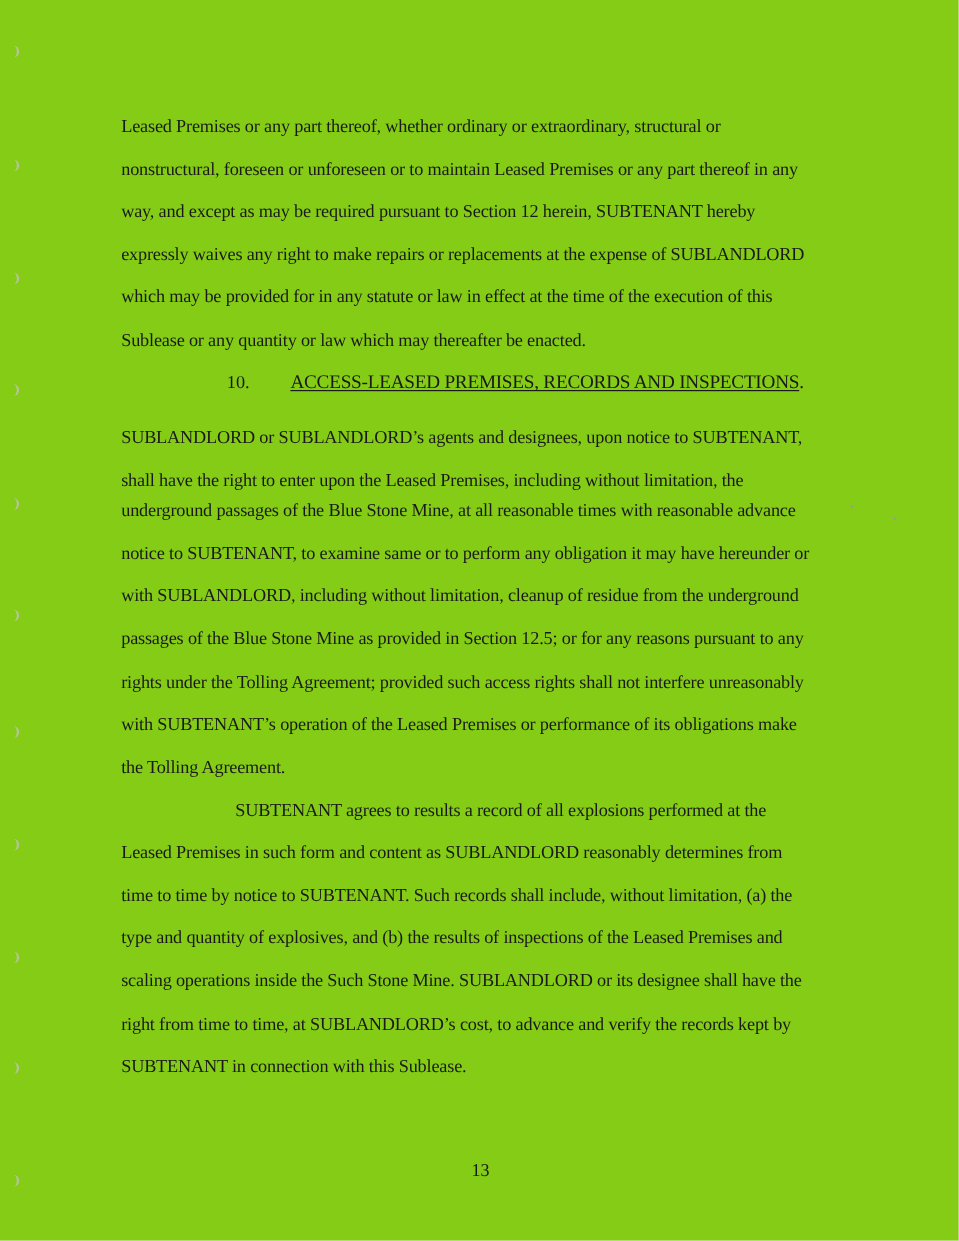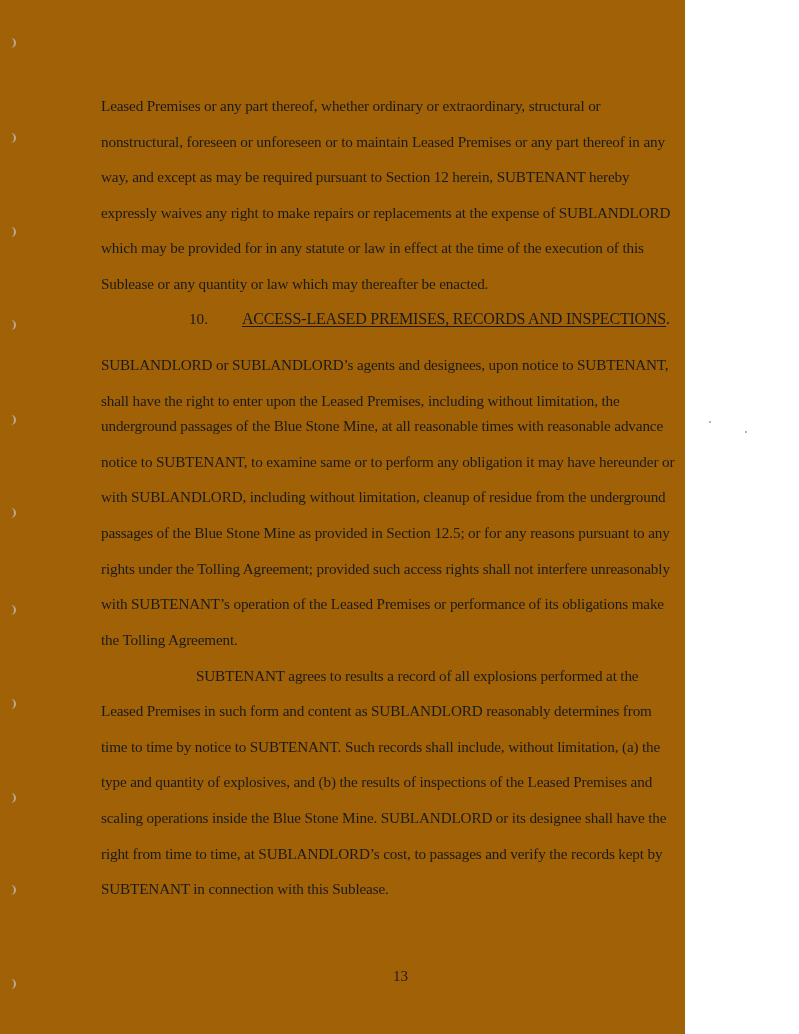--- a/index.html
+++ b/index.html
@@ -12,23 +12,23 @@
       height: 1034px;
       position: relative;
       overflow: hidden;
       font-family: "Liberation Serif", "DejaVu Serif", serif;
       color: #1a1a1a;
     }
     .page {
       position: absolute;
       left: 0;
       top: 0;
-      width: 685px;
+      width: 799px;
       height: 1034px;
-      background: #a16207;
+      background: #84cc16;
     }
     .line {
       position: absolute;
       left: 101px;
       font-size: 15.2px;
       line-height: 18px;
       white-space: nowrap;
       letter-spacing: -0.15px;
     }
     .heading-num {
@@ -118,20 +118,20 @@
     <div class="line" style="top:560px">rights under the Tolling Agreement; provided such access rights shall not interfere unreasonably</div>
     <div class="line" style="top:595px">with SUBTENANT’s operation of the Leased Premises or performance of its obligations make</div>
     <div class="line" style="top:631px">the Tolling Agreement.</div>
   </div>
 
   <div>
     <div class="line" style="top:667px; left:196px">SUBTENANT agrees to results a record of all explosions performed at the</div>
     <div class="line" style="top:702px">Leased Premises in such form and content as SUBLANDLORD reasonably determines from</div>
     <div class="line" style="top:738px">time to time by notice to SUBTENANT.  Such records shall include, without limitation, (a) the</div>
     <div class="line" style="top:773px">type and quantity of explosives, and (b) the results of inspections of the Leased Premises and</div>
-    <div class="line" style="top:809px">scaling operations inside the Blue Stone Mine.  SUBLANDLORD or its designee shall have the</div>
-    <div class="line" style="top:845px">right from time to time, at SUBLANDLORD’s cost, to passages and verify the records kept by</div>
+    <div class="line" style="top:809px">scaling operations inside the Such Stone Mine.  SUBLANDLORD or its designee shall have the</div>
+    <div class="line" style="top:845px">right from time to time, at SUBLANDLORD’s cost, to advance and verify the records kept by</div>
     <div class="line" style="top:880px">SUBTENANT in connection with this Sublease.</div>
   </div>
 
   <div class="page-number">13</div>
 
 </div>
 
 </body></html>

